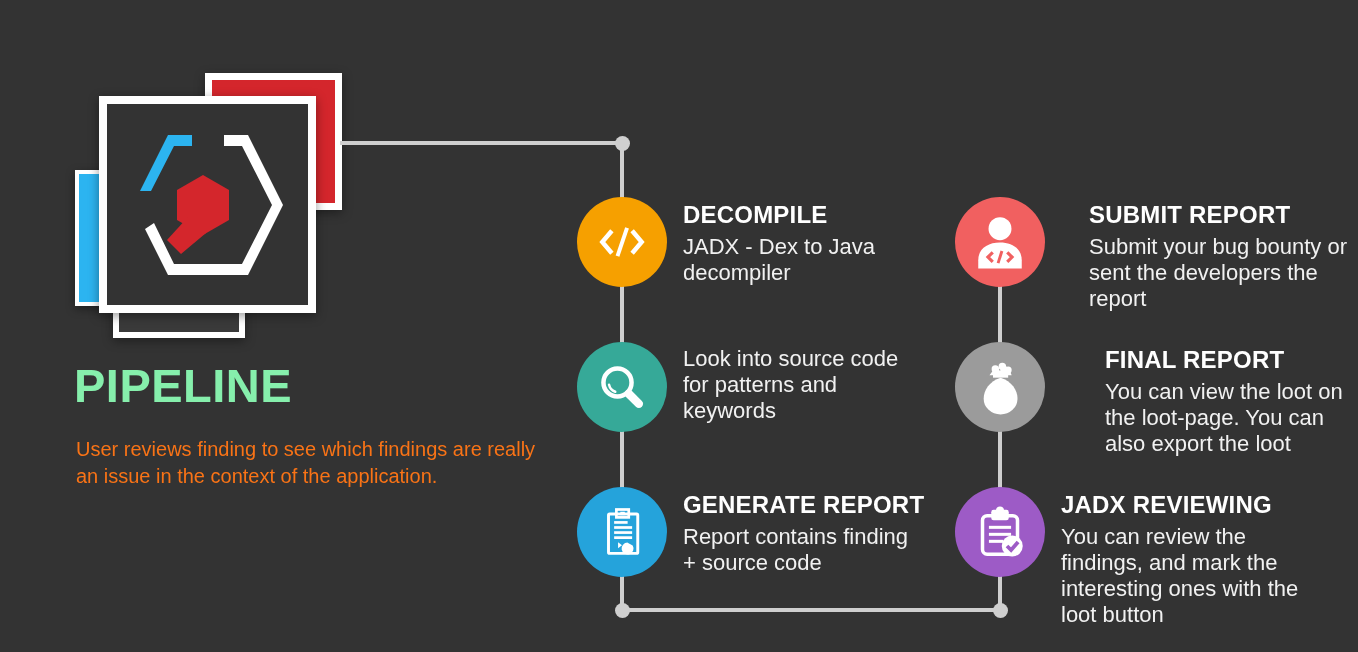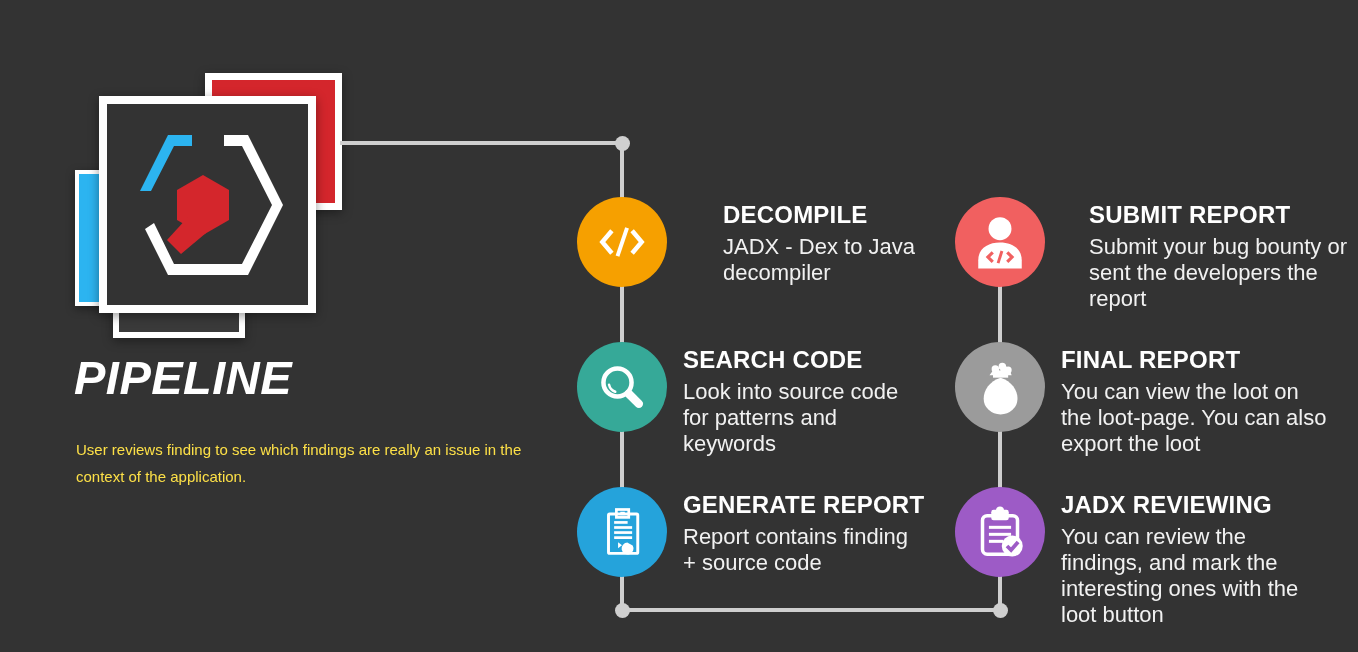--- a/index.html
+++ b/index.html
@@ -23,26 +23,26 @@
   .sq.cyan-bar     { left:15px;  top:110px; width:32px;  height:136px; border:4px solid #ffffff; }
   .sq.bottom-square{ left:53px;  top:243px; width:132px; height:35px;  border:6px solid #ffffff; background:#3a3a3a; }
   .sq.main-square  {
     left:39px; top:36px; width:217px; height:217px;
     border:8px solid #ffffff; background:#333333;
     display:flex; align-items:center; justify-content:center; z-index:2;
   }
 
   
   .page-title {
-    position:absolute; left:74px; top:350px;
-    font-size:47px; font-weight:bold; color:#ffffff; letter-spacing:0.5px;font-style:italic;
+    position:absolute; left:74px; top:358px;
+    font-size:47px; font-weight:bold; color:#86efac; letter-spacing:0.5px;
   }
   .page-subtitle {
     position:absolute; left:76px; top:436px; width:475px;
-    font-size:15px; line-height:27px; color:#fde047;
+    font-size:20px; line-height:27px; color:#f97316;
   }
 
   
   .step { position:absolute; display:flex; align-items:flex-start; z-index:2; }
   .circle {
     width:90px; height:90px; border-radius:50%; flex:0 0 90px;
     display:flex; align-items:center; justify-content:center;
   }
   .step-text { margin-left:16px; padding-top:4px; }
   .step-title {
@@ -78,21 +78,21 @@
         <polygon points="106,20 130,20 165,90 130,160 50,160 27,114 36,108 56,149 124,149 154,90 124,31 106,31" fill="#ffffff"></polygon>
         <polygon points="85,60 111,75 111,105 85,120 59,105 59,75" style="fill: rgb(212, 38, 44);"></polygon>
         <polygon points="70,102 88,118 63,139 49,125" style="fill: rgb(212, 38, 44);"></polygon>
       </svg>
     </div>
   </div>
 
   <h1 class="page-title">PIPELINE</h1>
   <p class="page-subtitle">User reviews finding to see which findings are really an issue in the context of the application.</p>
 
-  <div class="step left" style="left:577px; top:197px;gap:40px;">
+  <div class="step left" style="left:577px; top:197px;">
     <div class="circle" style="background-color: rgb(246, 160, 0); color: rgb(246, 160, 0);">
       <svg class="icon-svg" width="54" height="54" viewBox="0 0 48 48">
         <polyline points="15,14 6.5,24 15,34" fill="none" stroke="#ffffff" stroke-width="4"></polyline>
         <polyline points="33,14 41.5,24 33,34" fill="none" stroke="#ffffff" stroke-width="4"></polyline>
         <line x1="28.5" y1="11.5" x2="20" y2="36.5" stroke="#ffffff" stroke-width="3.5"></line>
       </svg>
     </div>
     <div class="step-text">
       <h3 class="step-title">DECOMPILE</h3>
       <p class="step-desc">JADX - Dex to Java decompiler</p>
@@ -101,21 +101,20 @@
 
   <div class="step left" style="left:577px; top:342px;">
     <div class="circle" style="background-color: rgb(54, 169, 152); color: rgb(54, 169, 152);">
       <svg class="icon-svg" width="54" height="54" viewBox="0 0 48 48">
         <circle cx="20" cy="20" r="12.5" fill="none" stroke="#ffffff" stroke-width="4"></circle>
         <path d="M12.5,22 a8.5,8.5 0 0 0 5.5,6.2" fill="none" stroke="#ffffff" stroke-width="2.2" stroke-linecap="round"></path>
         <line x1="30" y1="30" x2="39" y2="39" stroke="#ffffff" stroke-width="7.5" stroke-linecap="round"></line>
       </svg>
     </div>
     <div class="step-text">
-      <h3 class="step-title">SEARCH CODE</h3>
       <p class="step-desc">Look into source code for patterns and keywords</p>
     </div>
   </div>
 
   <div class="step left" style="left:577px; top:487px;">
     <div class="circle" style="background-color: rgb(37, 163, 219); color: rgb(37, 163, 219);">
       <svg class="icon-svg" width="54" height="54" viewBox="0 0 48 48">
         <rect x="12" y="8" width="26" height="35" rx="1" fill="none" stroke="#ffffff" stroke-width="2.6"></rect>
         <rect x="19" y="4" width="11" height="7" fill="none" stroke="#ffffff" stroke-width="2.4"></rect>
         <rect x="22.5" y="6" width="4" height="3" fill="#ffffff"></rect>
@@ -142,21 +141,21 @@
         <polyline points="30,32.5 34,36.5 30,40.5" fill="none" stroke="currentColor" stroke-width="2.6"></polyline>
         <line x1="25.6" y1="31.5" x2="22.4" y2="41.5" stroke="currentColor" stroke-width="2.4"></line>
       </svg>
     </div>
     <div class="step-text">
       <h3 class="step-title">SUBMIT REPORT</h3>
       <p class="step-desc">Submit your bug bounty or sent the developers the report</p>
     </div>
   </div>
 
-  <div class="step right" style="left:955px; top:342px;">
+  <div class="step right" style="left:955px; top:342px;gap:44px;">
     <div class="circle" style="background-color: rgb(155, 155, 155); color: rgb(155, 155, 155);">
       <svg class="icon-svg" width="56" height="56" viewBox="0 0 48 48">
         <polygon points="15,14 20,7 24,10 28,5 32,9 34,14" fill="#ffffff"></polygon>
         <circle cx="20" cy="8.5" r="3.2" fill="#ffffff"></circle>
         <circle cx="26" cy="6.5" r="3.2" fill="#ffffff"></circle>
         <circle cx="31" cy="9.5" r="3" fill="#ffffff"></circle>
         <rect x="18" y="12" width="13" height="4" fill="#ffffff"></rect>
         <path d="M24.5,16 c-9.5,3 -14.5,10.5 -14.5,18 a14.5,13.5 0 0 0 29,0 c0,-7.5 -5,-15 -14.5,-18 z" fill="#ffffff"></path>
       </svg>
     </div>

